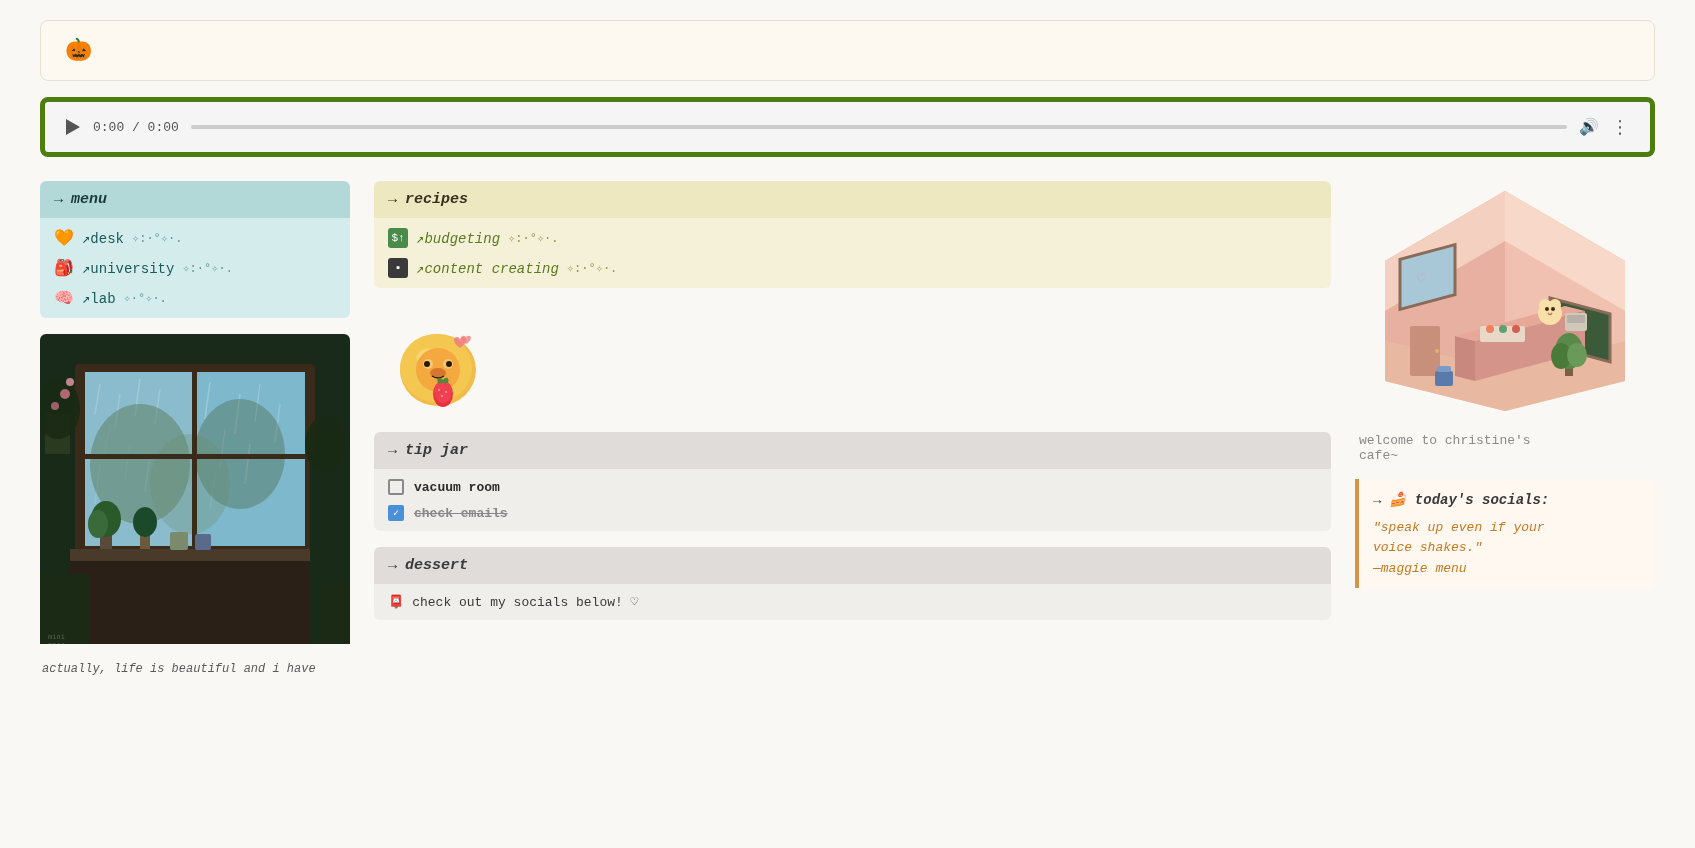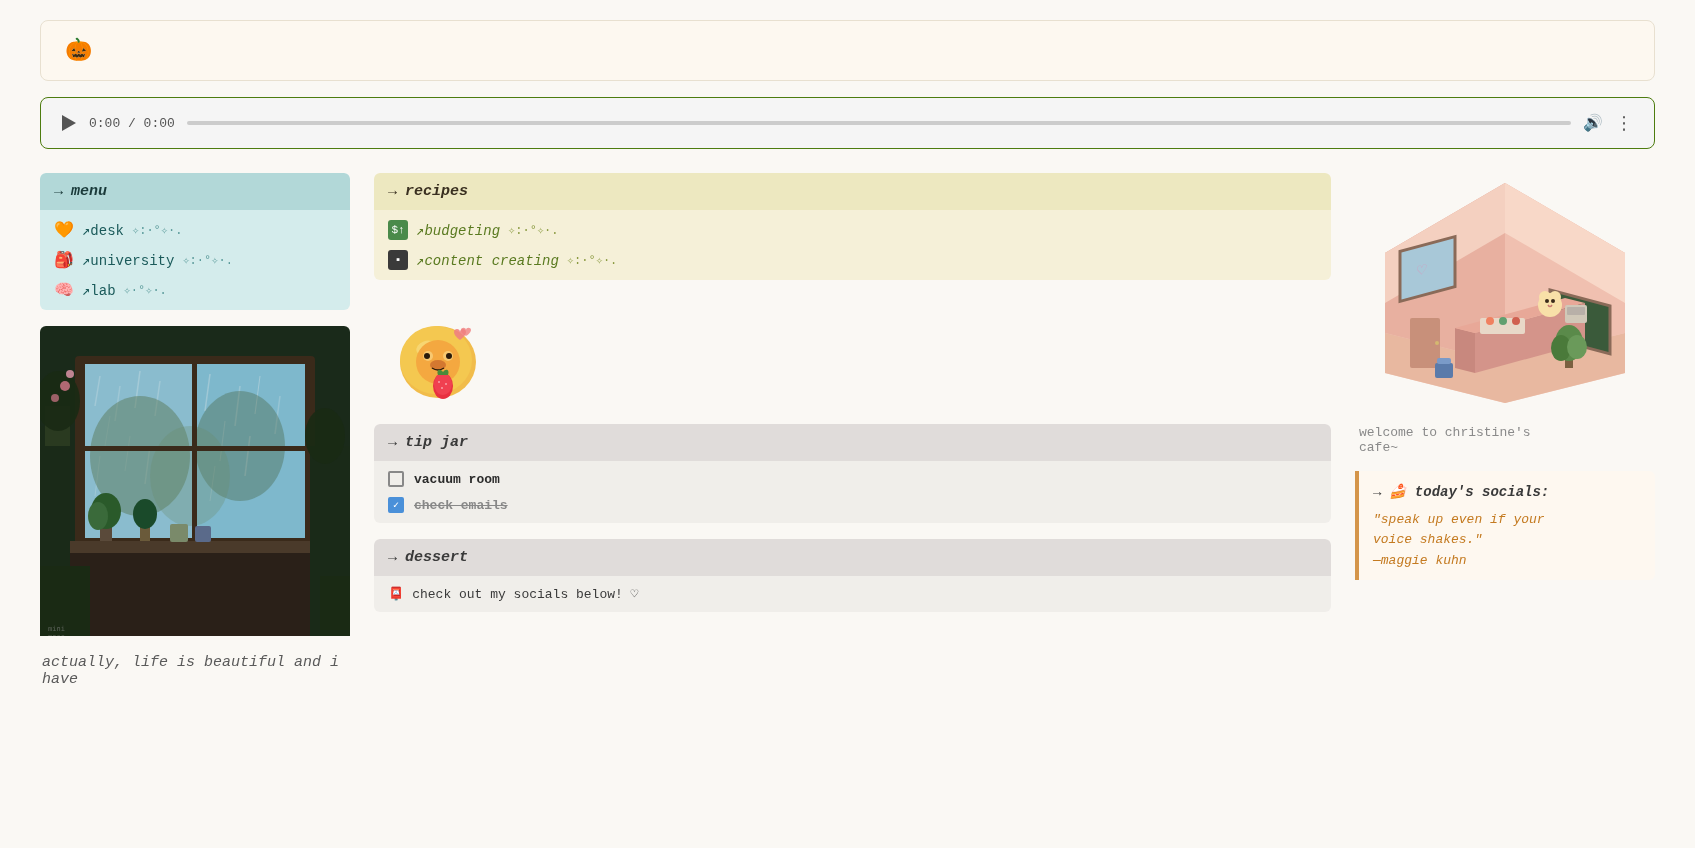--- a/index.html
+++ b/index.html
@@ -29,21 +29,21 @@
       color: #3a3a3a;
     }
     .header-text strong {
       font-weight: bold;
       font-style: italic;
     }
 
     
     .audio-player {
       background: #f5f5f5;
-      border: 1px solid #4d7c0f;
+      border: 5px solid #4d7c0f;
       border-radius: 8px;
       padding: 14px 20px;
       display: flex;
       align-items: center;
       gap: 12px;
       margin-bottom: 24px;
     }
     .play-btn {
       width: 16px;
       height: 16px;
@@ -440,21 +440,21 @@
         <rect x="270" y="120" width="40" height="190" fill="#1a2a18"></rect>
         <ellipse cx="285" cy="110" rx="20" ry="28" fill="#1a2a14" opacity="0.9"></ellipse>
 
         <rect x="0" y="240" width="50" height="70" fill="#1a2a14"></rect>
         <rect x="280" y="250" width="30" height="60" fill="#1a2a14"></rect>
 
         <text x="8" y="305" fill="#888" font-size="7" font-family="monospace" opacity="0.6">mini</text>
         <text x="8" y="313" fill="#888" font-size="7" font-family="monospace" opacity="0.6">moss</text>
       </svg>
     </div>
-    <div class="bottom-text" style="padding: 6px 2px; color:#5a5a5a; font-size:15px; font-style:italic;">actually, life is beautiful and i have</div>
+    <div class="bottom-text" style="padding: 6px 2px; color:#5a5a5a; font-size:12px; font-style:italic;">actually, life is beautiful and i have</div>
   </div>
 
   <div class="mid-col">
 
     <div class="recipes-section">
       <div class="section-header">
         <span class="arrow">→</span>
         <span style="font-style:italic;">recipes</span>
       </div>
       <div class="recipes-items">
@@ -594,17 +594,17 @@
     </div>
 
     <div class="special-section">
       <div class="special-header">
         <span>→</span>
         <span>🍰</span>
         <span>today's socials:</span>
       </div>
       <div class="special-quote" style="white-space:pre-line;">"speak up even if your
 voice shakes."</div>
-      <div class="special-author">—maggie kuhn</div>
+      <div class="special-author">—maggie menu</div>
     </div>
 
   </div>
 </div>
 
 </body></html>

